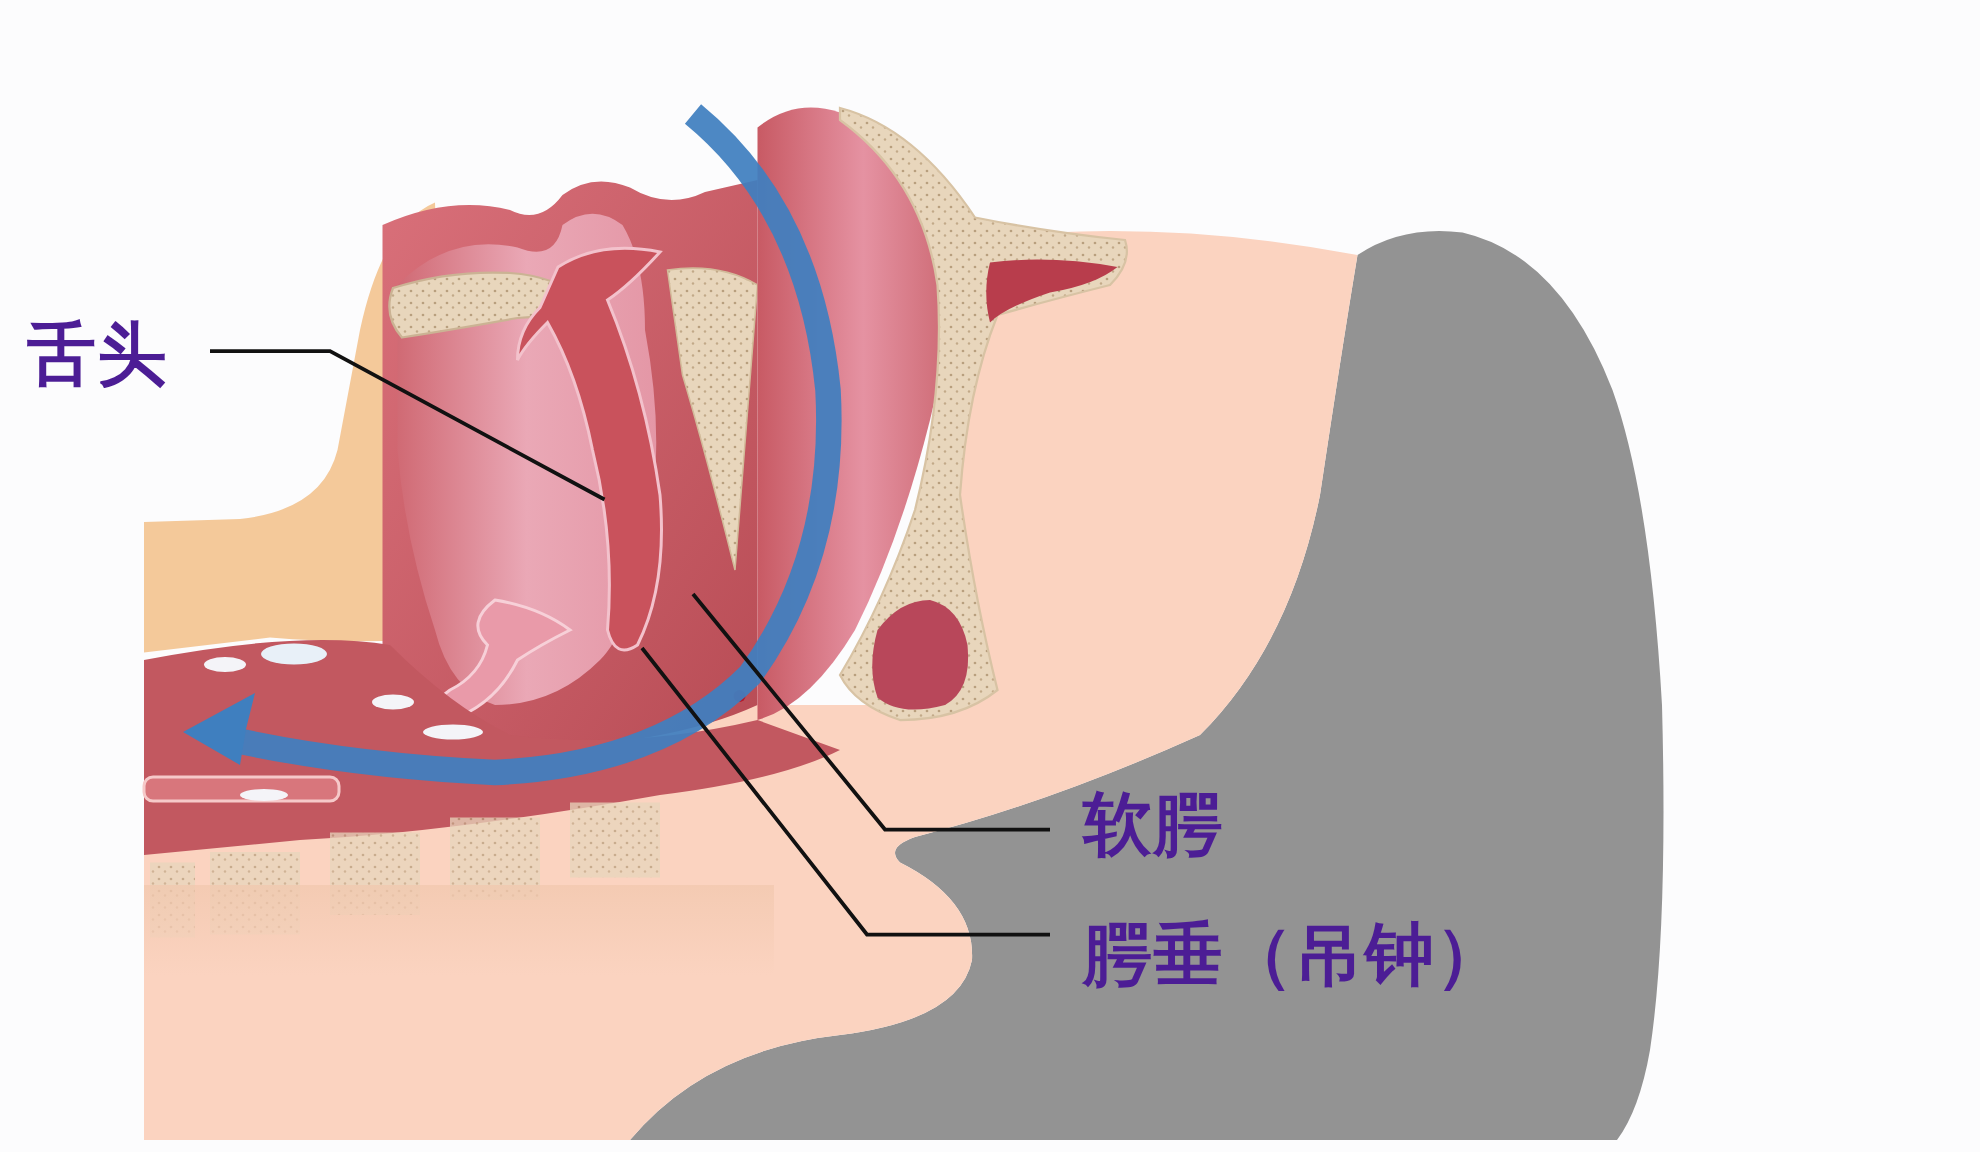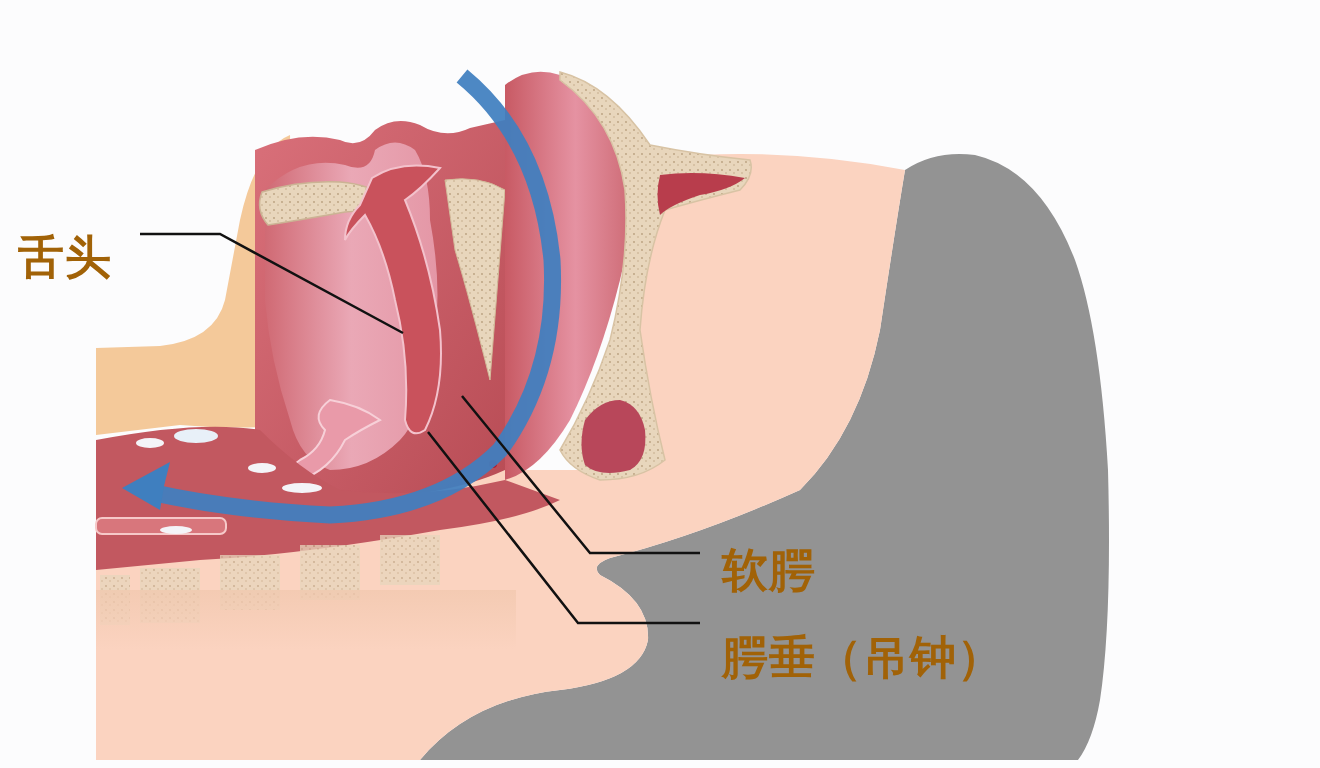--- a/index.html
+++ b/index.html
@@ -1,26 +1,25 @@
 <!DOCTYPE html>
 <html><head>
   <meta charset="utf-8">
   <style>
     html, body { margin: 0; padding: 0; background: #fcfcfd; }
     .stage { position: relative; width: 1320px; height: 768px; overflow: hidden; background: #fcfcfd; }
     svg.art { position: absolute; left: 0; top: 0; }
     .label {
       position: absolute;
-      font-family: Liberation Mono, monospace;
+      font-family: Liberation Serif, serif;
       font-weight: bold;
-      color: #a16207;
+      color: #4c1d95;
       white-space: nowrap;
       line-height: 1;
       letter-spacing: 1px;
-      margin-top: 24px;
     }
     .label-tongue { left: 18px; top: 214px; font-size: 46px; }
     .label-soft-palate { left: 722px; top: 527px; font-size: 46px; }
     .label-uvula { left: 722px; top: 614px; font-size: 46px; }
   </style>
 </head>
 <body>
 
 <div class="stage">
   <svg class="art" width="1320" height="768" viewBox="0 0 1320 768">

